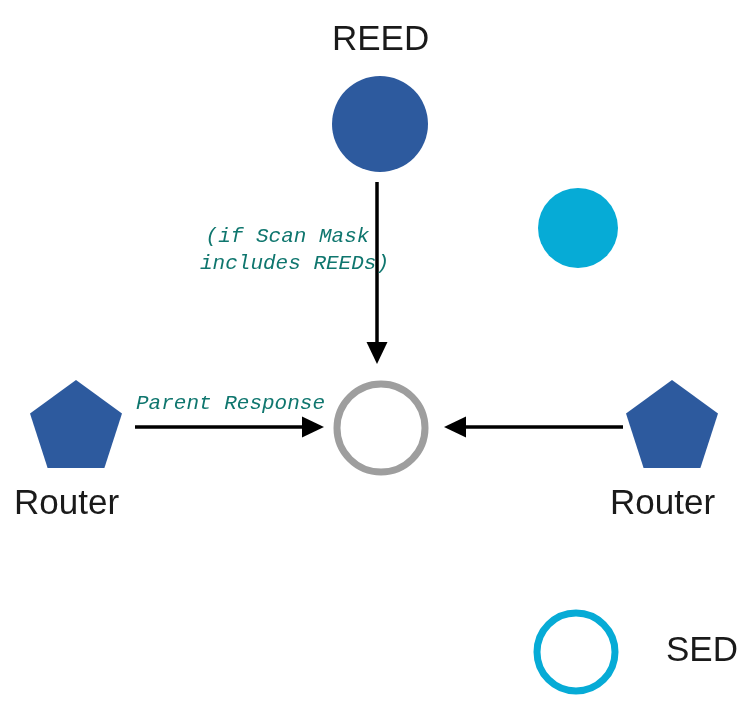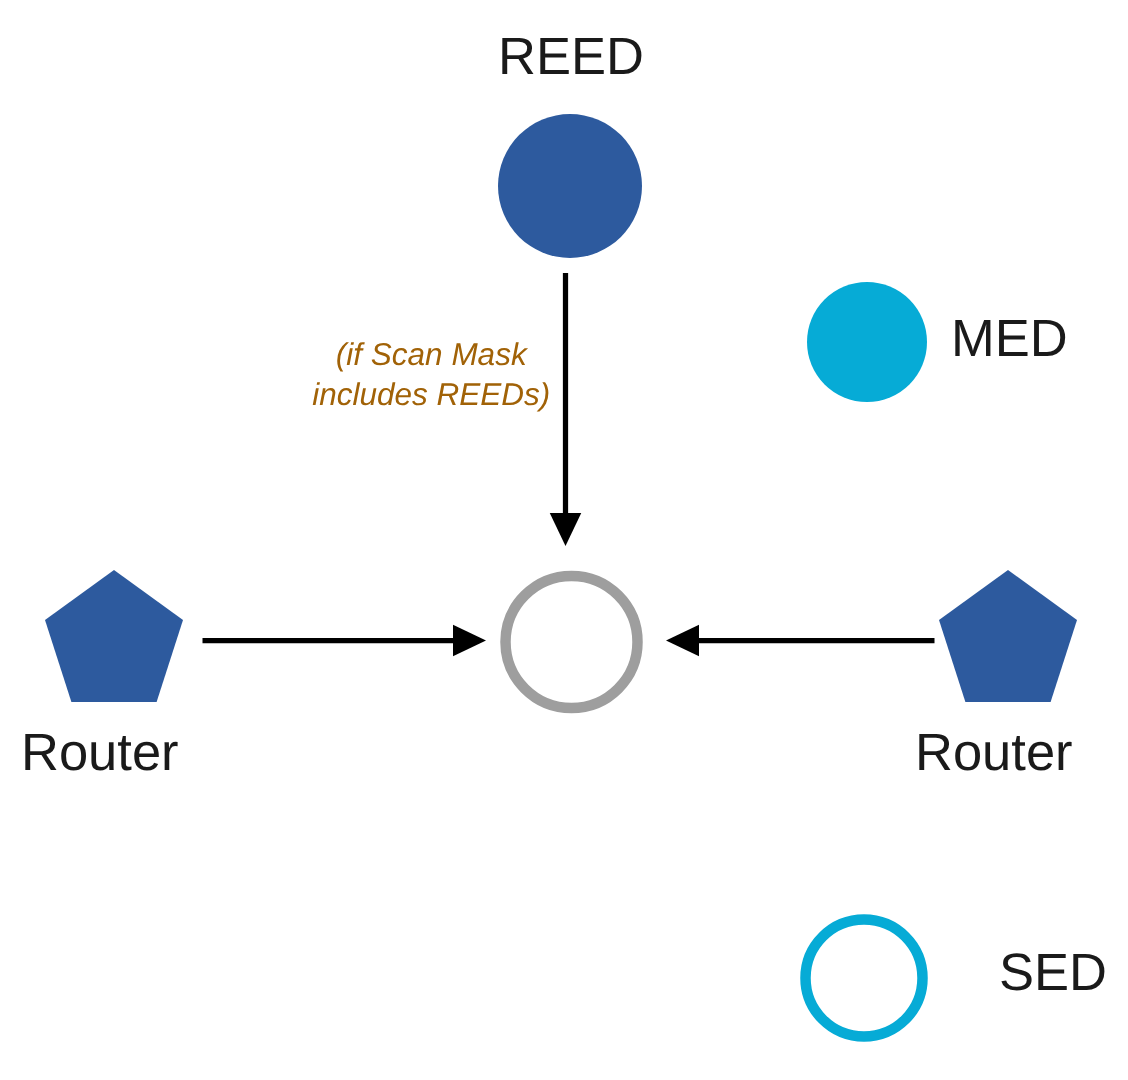--- a/index.html
+++ b/index.html
@@ -29,25 +29,25 @@
     font-family: "Liberation Sans", sans-serif;
     font-size: 35px;
     font-weight: 400;
     color: #1a1a1a;
     white-space: nowrap;
     line-height: 1;
     letter-spacing: 0px;
   }
   .edge-label {
     position: absolute;
-    font-family: Liberation Sans, sans-serif;
+    font-family: Liberation Mono, monospace;
     font-style: italic;
     font-size: 21px;
     font-weight: 400;
-    color: #a16207;
+    color: #0f766e;
     white-space: nowrap;
     line-height: 1.28;
   }
   .edge-label.multiline {
     white-space: pre;
     text-align: center;
   }
   #label-reed        { left: 332px; top: 20px;  width: 96px; text-align: center; }
   #label-med         { left: 634px; top: 208px; }
   #label-sed         { left: 634px; top: 631px; margin-left: 32px; }
@@ -87,25 +87,25 @@
 
     <g>
       <line x1="623" y1="427" x2="463" y2="427" stroke="#000000" stroke-width="3.5"></line>
       <polygon points="444,427 466,416.5 466,437.5" fill="#000000"></polygon>
     </g>
 
   </svg>
 
   <div class="node-label" id="label-reed">REED</div>
 
-  <div class="node-label" id="label-med">MED</div>
 
   <div class="node-label" id="label-sed">SED</div>
 
   <div class="node-label" id="label-router-left">Router</div>
 
   <div class="node-label" id="label-router-right">Router</div>
 
   <div class="edge-label multiline" id="label-scan-mask">(if Scan Mask
 includes REEDs)</div>
 
+  <div class="edge-label" id="label-parent-resp">Parent Response</div>
 
 </div>
 
 </body></html>

